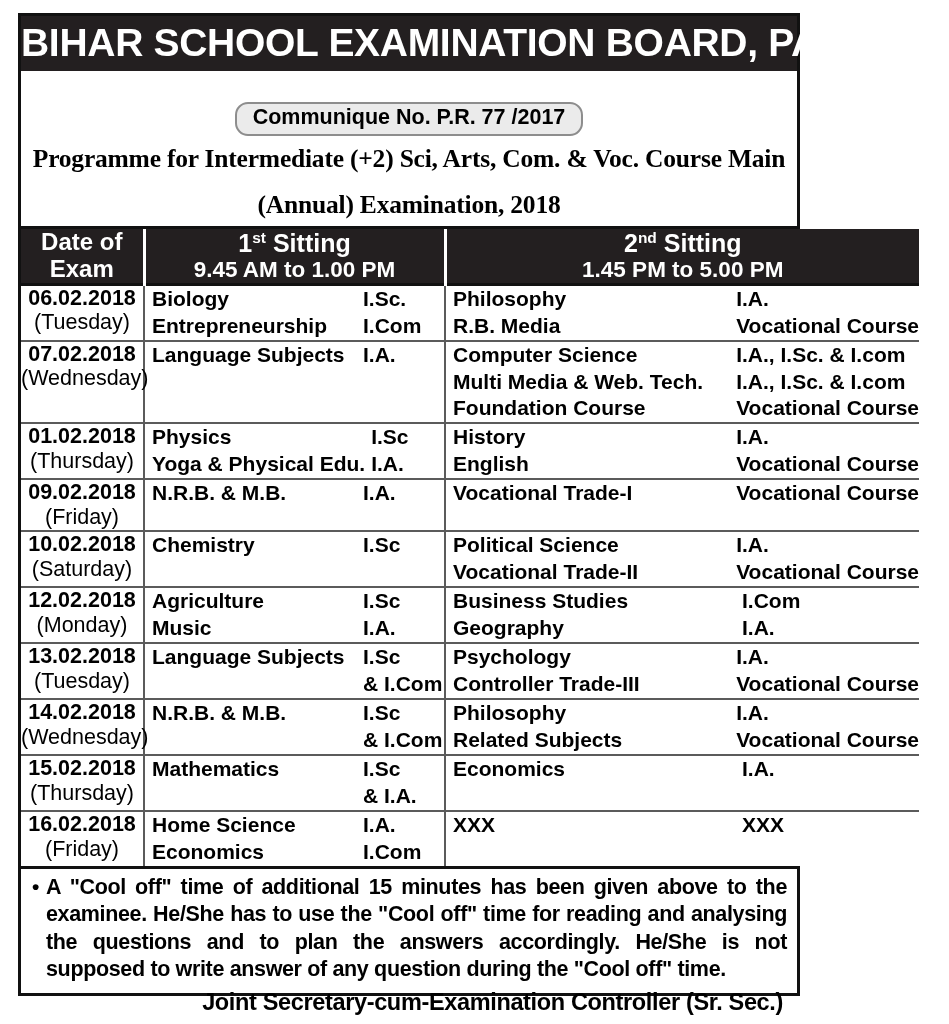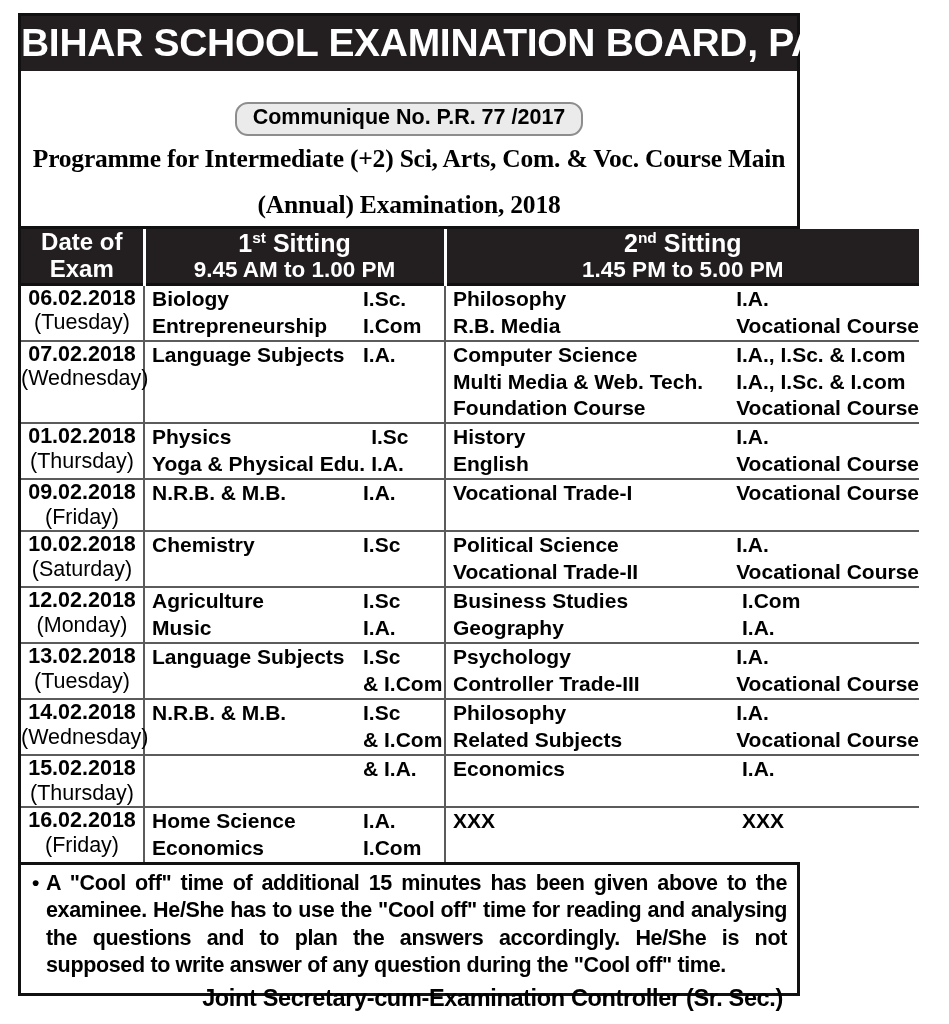--- a/index.html
+++ b/index.html
@@ -449,20 +449,24 @@
               </td>
             </tr>
             <tr>
               <td class="cell-date">
                 <span class="d-num">15.02.2018</span>
                 <span class="d-day">(Thursday)</span>
               </td>
               <td class="s1">
                 <div class="sitting cellpad">
                   <div class="srow">
+                    <div class="subj">Mathematics</div>
+                    <div class="code">I.Sc</div>
+                  </div>
+                  <div class="srow">
                     <div class="subj">&nbsp;</div>
                     <div class="code">&amp; I.A.</div>
                   </div>
                 </div>
               </td>
               <td class="s2">
                 <div class="sitting cellpad">
                   <div class="srow">
                     <div class="subj">Economics</div>
                     <div class="code">I.A.</div>

